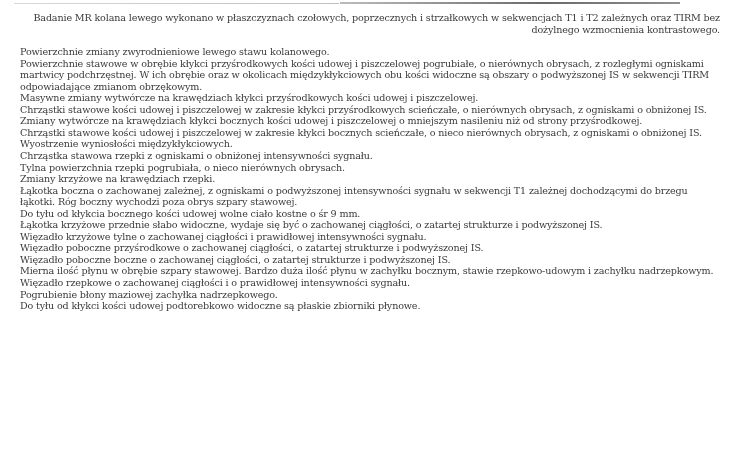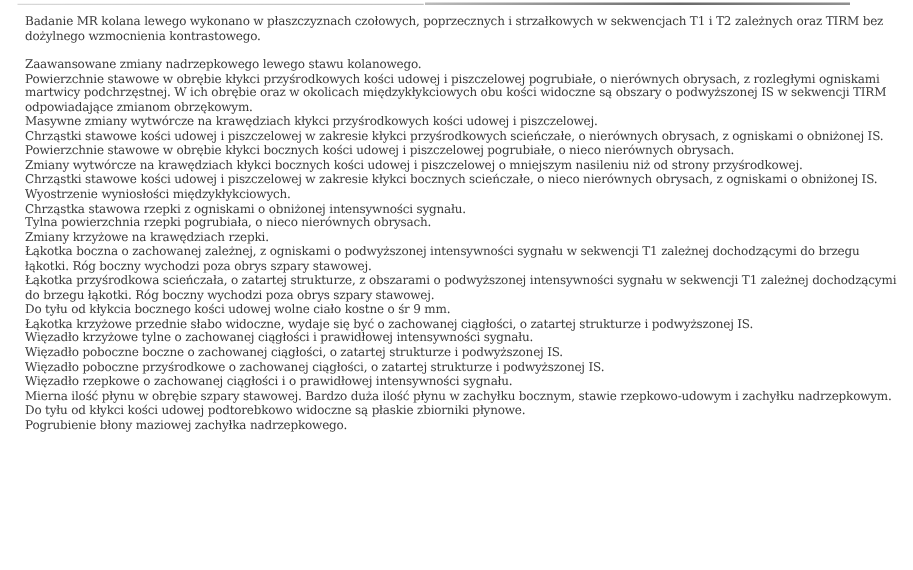--- a/index.html
+++ b/index.html
@@ -15,47 +15,45 @@
   }
   .topline2 {
     position:absolute; left:340px; top:2px; width:340px; height:2px;
     background:linear-gradient(to right,#bcbcbc,#6a6a6a 60%,#909090);
   }
   .doc {
     position:absolute; left:20px; top:12px; width:700px;
     font-size:9.6px; line-height:11.55px; letter-spacing:-0.15px;
   }
   .doc p { margin:0; }
-  .intro { margin-bottom:11px !important; }
+  .intro { margin-bottom:11px !important;text-align:right; }
 </style>
 </head>
 <body>
 
 <div class="topline"></div>
 <div class="topline2"></div>
 
 <div class="doc">
   <p class="intro">Badanie MR kolana lewego wykonano w płaszczyznach czołowych, poprzecznych i strzałkowych w sekwencjach T1 i T2 zależnych oraz TIRM bez dożylnego wzmocnienia kontrastowego.</p>
   <div>
-    <p>Zaawansowane zmiany nadrzepkowego lewego stawu kolanowego.</p>
+    <p>Powierzchnie zmiany zwyrodnieniowe lewego stawu kolanowego.</p>
     <p>Powierzchnie stawowe w obrębie kłykci przyśrodkowych kości udowej i piszczelowej pogrubiałe, o nierównych obrysach, z rozległymi ogniskami martwicy podchrzęstnej. W ich obrębie oraz w okolicach międzykłykciowych obu kości widoczne są obszary o podwyższonej IS w sekwencji TIRM odpowiadające zmianom obrzękowym.</p>
     <p>Masywne zmiany wytwórcze na krawędziach kłykci przyśrodkowych kości udowej i piszczelowej.</p>
     <p>Chrząstki stawowe kości udowej i piszczelowej w zakresie kłykci przyśrodkowych scieńczałe, o nierównych obrysach, z ogniskami o obniżonej IS.</p>
-    <p>Powierzchnie stawowe w obrębie kłykci bocznych kości udowej i piszczelowej pogrubiałe, o nieco nierównych obrysach.</p>
     <p>Zmiany wytwórcze na krawędziach kłykci bocznych kości udowej i piszczelowej o mniejszym nasileniu niż od strony przyśrodkowej.</p>
     <p>Chrząstki stawowe kości udowej i piszczelowej w zakresie kłykci bocznych scieńczałe, o nieco nierównych obrysach, z ogniskami o obniżonej IS.</p>
     <p>Wyostrzenie wyniosłości międzykłykciowych.</p>
     <p>Chrząstka stawowa rzepki z ogniskami o obniżonej intensywności sygnału.</p>
     <p>Tylna powierzchnia rzepki pogrubiała, o nieco nierównych obrysach.</p>
     <p>Zmiany krzyżowe na krawędziach rzepki.</p>
     <p>Łąkotka boczna o zachowanej zależnej, z ogniskami o podwyższonej intensywności sygnału w sekwencji T1 zależnej dochodzącymi do brzegu łąkotki. Róg boczny wychodzi poza obrys szpary stawowej.</p>
-    <p>Łąkotka przyśrodkowa scieńczała, o zatartej strukturze, z obszarami o podwyższonej intensywności sygnału w sekwencji T1 zależnej dochodzącymi do brzegu łąkotki. Róg boczny wychodzi poza obrys szpary stawowej.</p>
     <p>Do tyłu od kłykcia bocznego kości udowej wolne ciało kostne o śr 9 mm.</p>
     <p>Łąkotka krzyżowe przednie słabo widoczne, wydaje się być o zachowanej ciągłości, o zatartej strukturze i podwyższonej IS.</p>
     <p>Więzadło krzyżowe tylne o zachowanej ciągłości i prawidłowej intensywności sygnału.</p>
+    <p>Więzadło poboczne przyśrodkowe o zachowanej ciągłości, o zatartej strukturze i podwyższonej IS.</p>
     <p>Więzadło poboczne boczne o zachowanej ciągłości, o zatartej strukturze i podwyższonej IS.</p>
-    <p>Więzadło poboczne przyśrodkowe o zachowanej ciągłości, o zatartej strukturze i podwyższonej IS.</p>
+    <p>Mierna ilość płynu w obrębie szpary stawowej. Bardzo duża ilość płynu w zachyłku bocznym, stawie rzepkowo-udowym i zachyłku nadrzepkowym.</p>
     <p>Więzadło rzepkowe o zachowanej ciągłości i o prawidłowej intensywności sygnału.</p>
-    <p>Mierna ilość płynu w obrębie szpary stawowej. Bardzo duża ilość płynu w zachyłku bocznym, stawie rzepkowo-udowym i zachyłku nadrzepkowym.</p>
+    <p>Pogrubienie błony maziowej zachyłka nadrzepkowego.</p>
     <p>Do tyłu od kłykci kości udowej podtorebkowo widoczne są płaskie zbiorniki płynowe.</p>
-    <p>Pogrubienie błony maziowej zachyłka nadrzepkowego.</p>
   </div>
 </div>
 
 </body></html>

